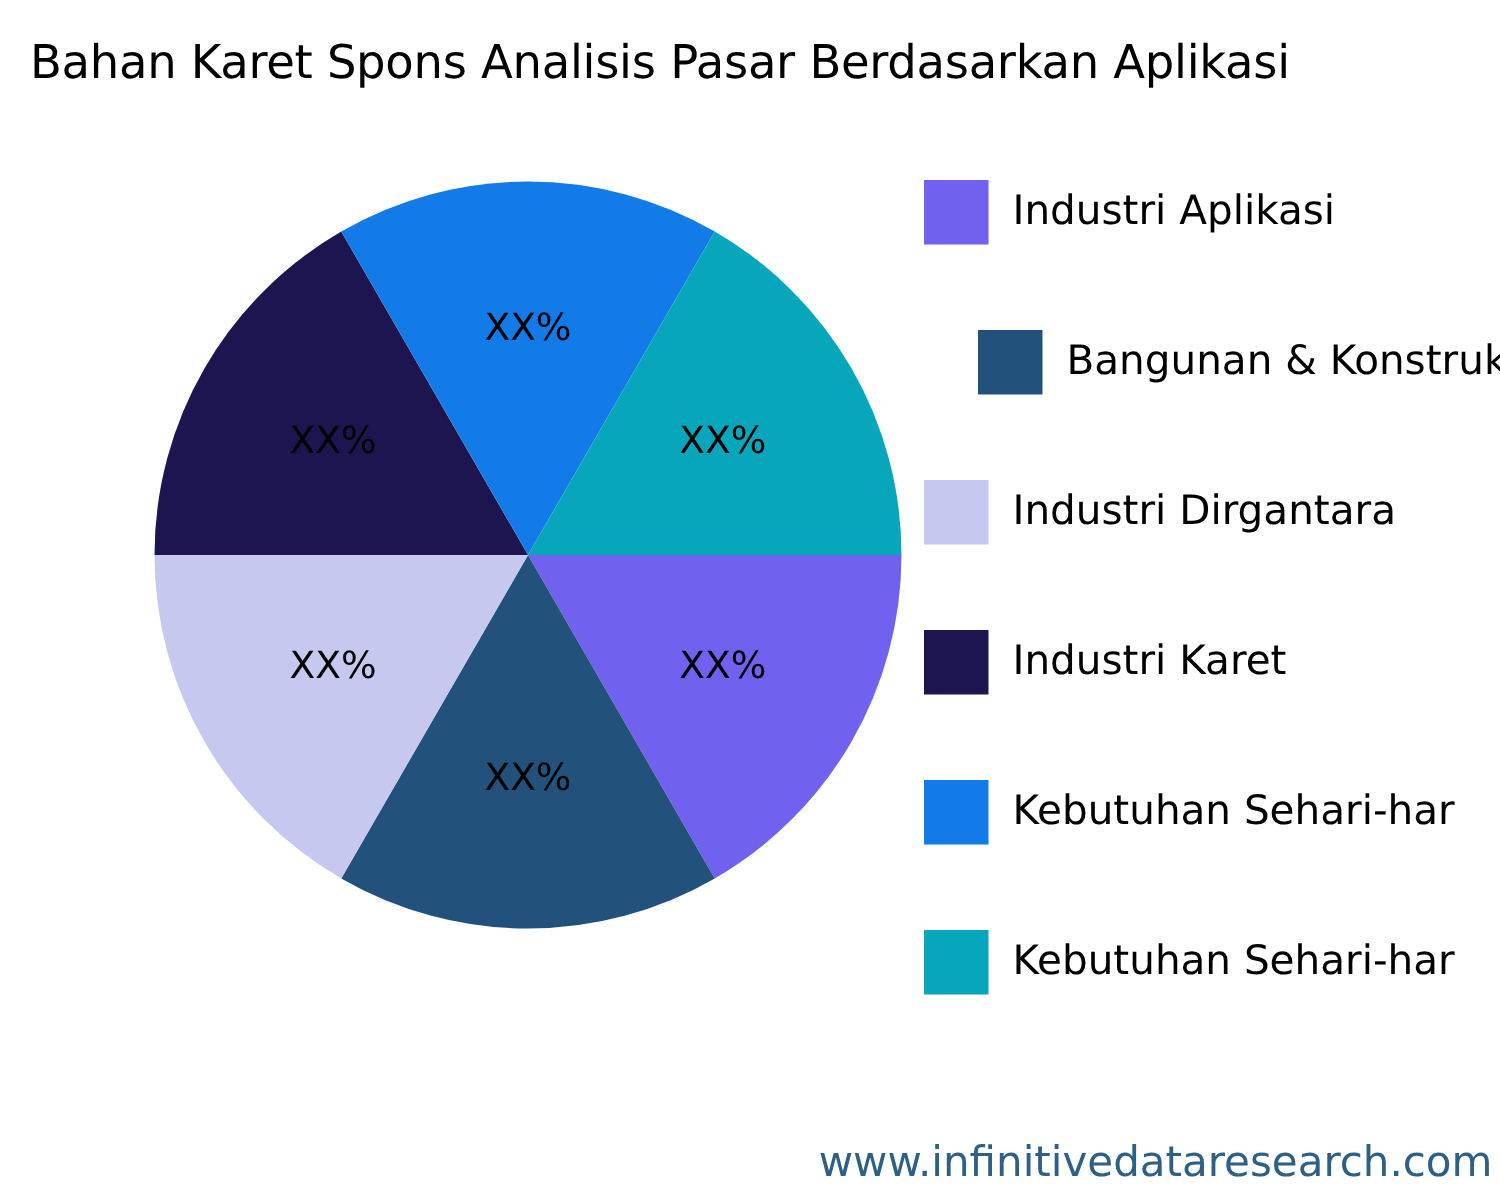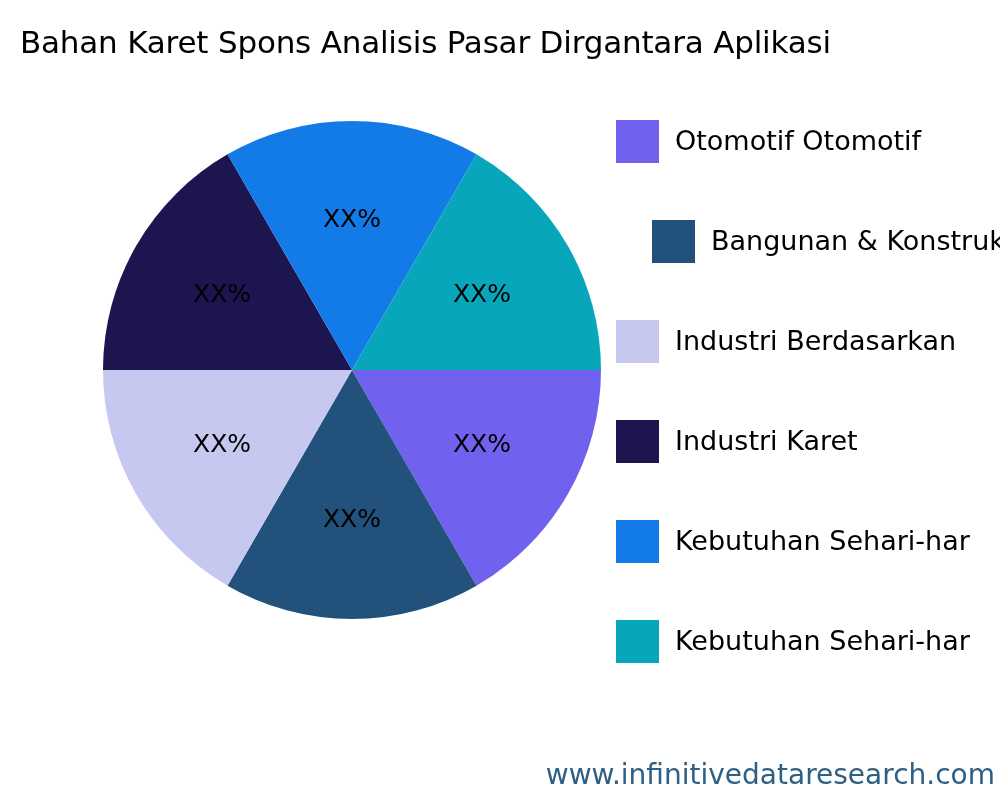--- a/index.html
+++ b/index.html
@@ -96,21 +96,21 @@
     line-height: 36px;
     color: #2e5f85;
     white-space: nowrap;
   }
 </style>
 </head>
 <body>
 
 <div id="chart-root">
 
-  <div id="chart-title">Bahan Karet Spons Analisis Pasar Dirgantara Aplikasi</div>
+  <div id="chart-title">Bahan Karet Spons Analisis Pasar Berdasarkan Aplikasi</div>
 
   <div id="pie-area">
     <svg id="pie-svg" viewBox="0 0 498 498">
       <g id="pie-slices">
           <path d="M 249 249 L 498.00 249.00 A 249 249 0 0 1 373.50 464.64 Z" fill="#7161ef"></path>
           <path d="M 249 249 L 373.50 464.64 A 249 249 0 0 1 124.50 464.64 Z" fill="#22527c"></path>
           <path d="M 249 249 L 124.50 464.64 A 249 249 0 0 1 0.00 249.00 Z" fill="#c6c8ef"></path>
           <path d="M 249 249 L 0.00 249.00 A 249 249 0 0 1 124.50 33.36 Z" fill="#1d1550"></path>
           <path d="M 249 249 L 124.50 33.36 A 249 249 0 0 1 373.50 33.36 Z" fill="#137be8"></path>
           <path d="M 249 249 L 373.50 33.36 A 249 249 0 0 1 498.00 249.00 Z" fill="#07a6bb"></path>
@@ -122,29 +122,29 @@
           <text x="119.10" y="174.00" class="slice-label">XX%</text>
           <text x="249.00" y="99.00" class="slice-label">XX%</text>
           <text x="378.90" y="174.00" class="slice-label">XX%</text>
         </g>
     </svg>
   </div>
 
   <div id="legend">
       <div class="legend-item" style="top: 0px;">
         <span class="legend-swatch" style="background: rgb(113, 97, 239);"></span>
-        <span class="legend-label">Otomotif Otomotif</span>
+        <span class="legend-label">Industri Aplikasi</span>
       </div>
       <div class="legend-item" style="top: 100px; padding-left: 36px;">
         <span class="legend-swatch" style="background: rgb(34, 82, 124);"></span>
         <span class="legend-label">Bangunan &amp; Konstruk</span>
       </div>
       <div class="legend-item" style="top: 200px;">
         <span class="legend-swatch" style="background: rgb(198, 200, 239);"></span>
-        <span class="legend-label">Industri Berdasarkan</span>
+        <span class="legend-label">Industri Dirgantara</span>
       </div>
       <div class="legend-item" style="top: 300px;">
         <span class="legend-swatch" style="background: rgb(29, 21, 80);"></span>
         <span class="legend-label">Industri Karet</span>
       </div>
       <div class="legend-item" style="top: 400px;">
         <span class="legend-swatch" style="background: rgb(19, 123, 232);"></span>
         <span class="legend-label">Kebutuhan Sehari-har</span>
       </div>
       <div class="legend-item" style="top: 500px;">

